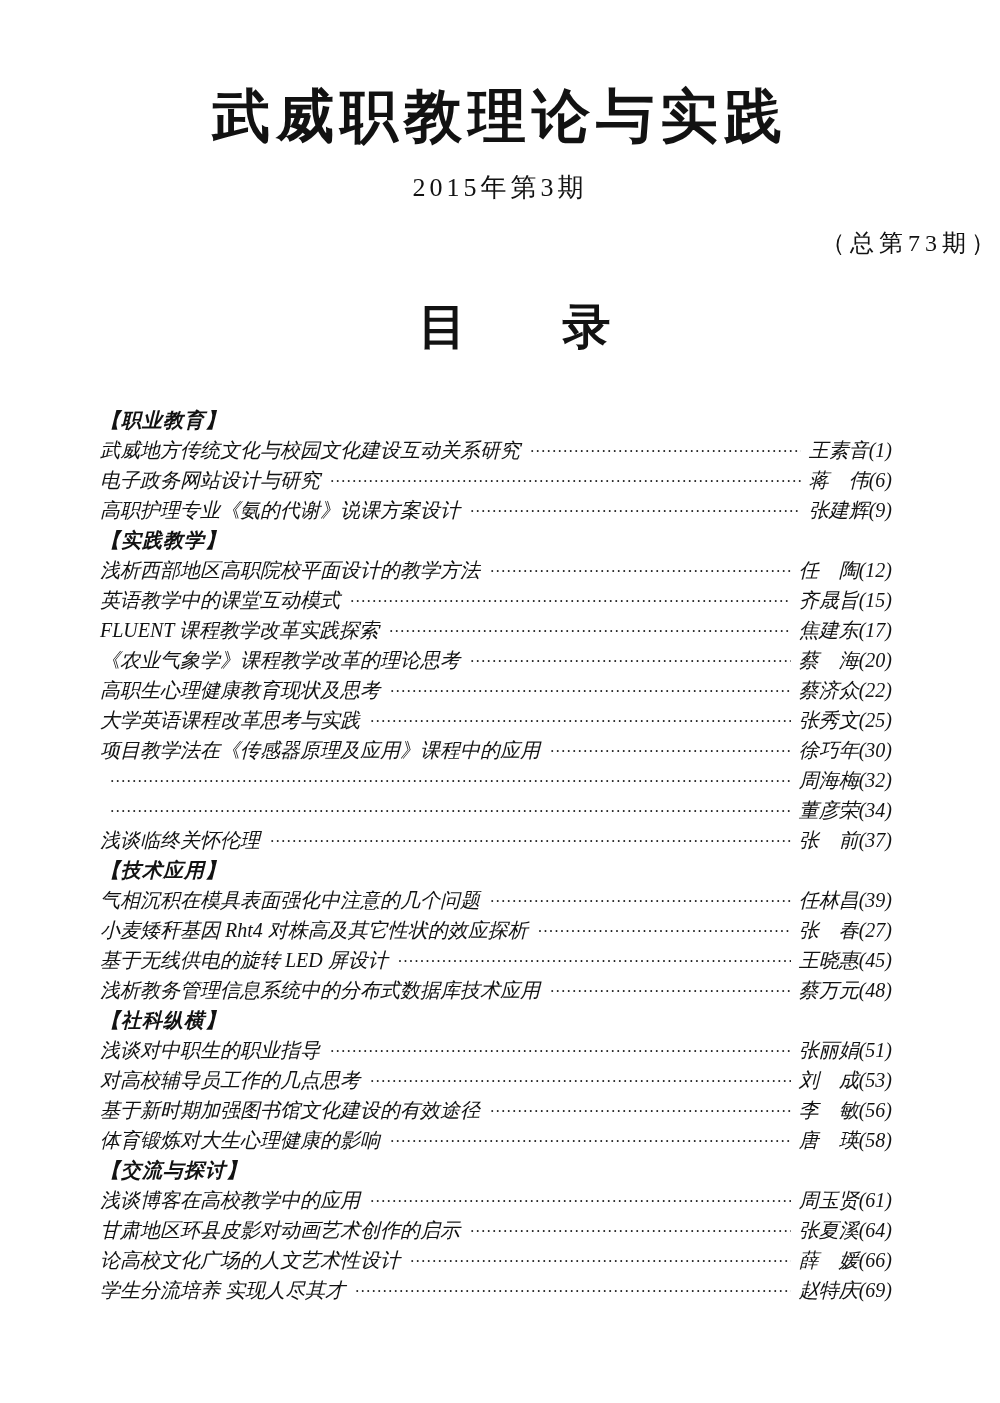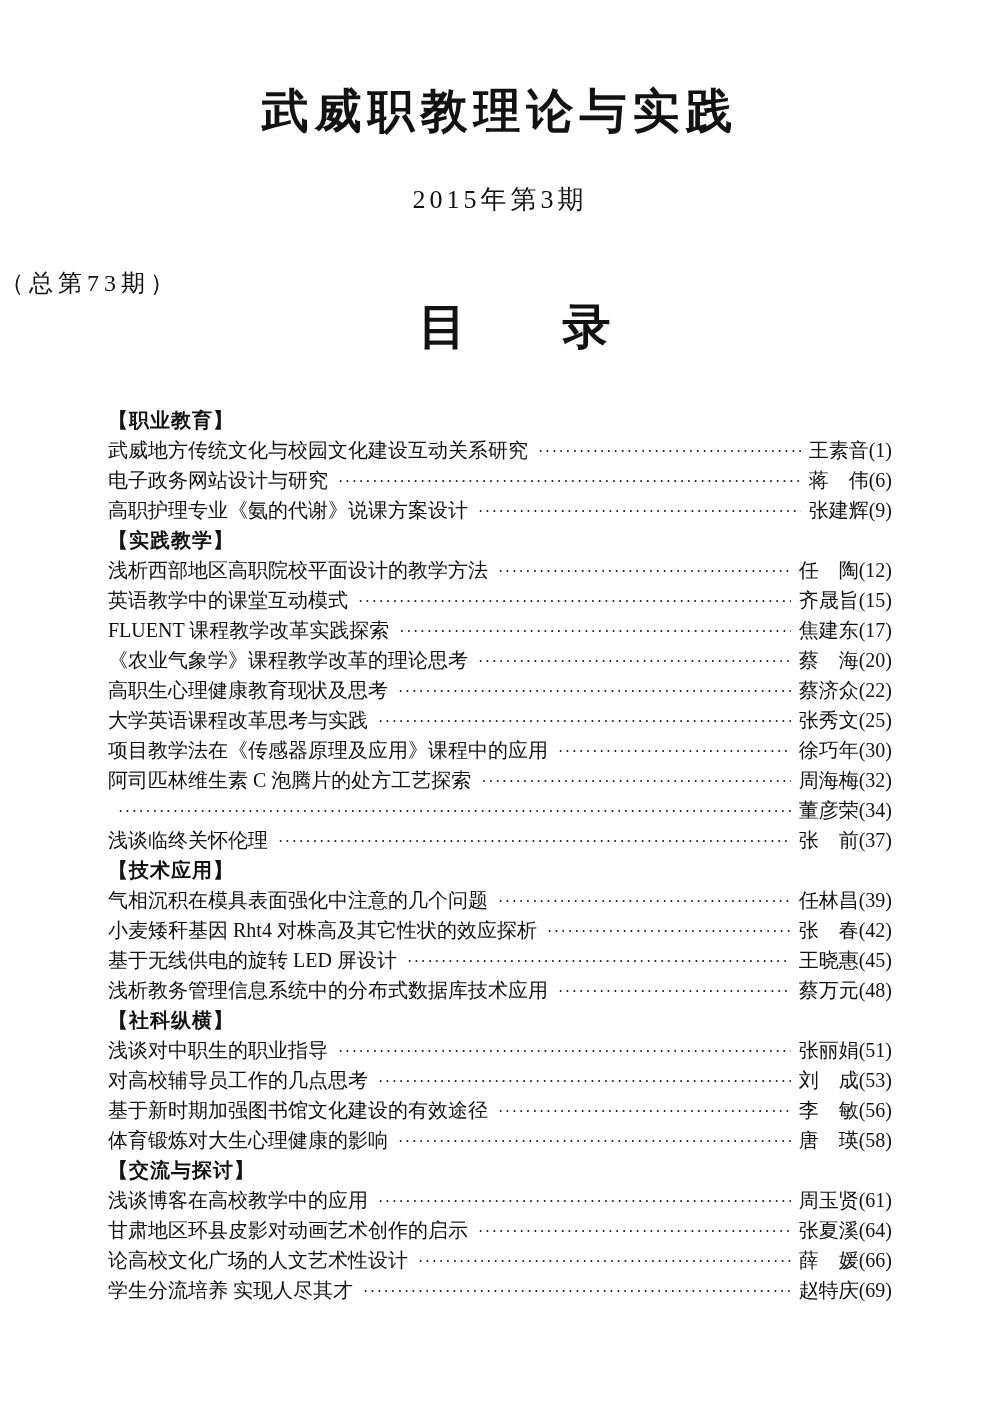--- a/index.html
+++ b/index.html
@@ -16,64 +16,64 @@
     color: #121212;
     font-family: "Liberation Serif", "DejaVu Serif", serif;
     overflow: hidden;
   }
   .journal-title {
     position: absolute;
     top: 84px;
     left: 0;
     right: 0;
     text-align: center;
-    font-size: 47px;
+    font-size: 58px;
     font-weight: 900;
     letter-spacing: 6px;
     line-height: 1.15;
     white-space: nowrap;
   }
   .issue-line {
     position: absolute;
-    top: 184px;
+    top: 172px;
     left: 0;
     right: 0;
     text-align: center;
     font-size: 26px;
     letter-spacing: 4px;
     line-height: 1.2;
   }
   .volume-line {
     position: absolute;
     top: 229px;
     left: 0;
     right: 0;
-    text-align: left;
+    text-align: right;
     font-size: 24px;
     letter-spacing: 5px;
     line-height: 1.2;
-    margin-top: 40px;
   }
   .toc-title {
     position: absolute;
     top: 301px;
     left: 0;
     right: 0;
     text-align: center;
     font-size: 48px;
     font-weight: 900;
     line-height: 1.1;
     white-space: pre;
     padding-left: 29px;
   }
   .toc-list {
     position: absolute;
     top: 405px;
-    left: 108px;
+    left: 100px;
     right: 108px;
+    font-style: italic;
   }
   .toc-section-header {
     height: 30px;
     line-height: 30px;
     font-size: 20px;
     font-weight: 700;
     font-family: "Liberation Sans", "DejaVu Sans", sans-serif;
     letter-spacing: 1px;
     white-space: nowrap;
   }
@@ -161,21 +161,20 @@
         <span class="article-title">大学英语课程改革思考与实践</span>
         <span class="dot-leader"></span>
         <span class="author-page">张秀文(25)</span>
       </div>
       <div class="toc-row">
         <span class="article-title">项目教学法在《传感器原理及应用》课程中的应用</span>
         <span class="dot-leader"></span>
         <span class="author-page">徐巧年(30)</span>
       </div>
       <div class="toc-row">
-        <span class="article-title">阿司匹林维生素 C 泡腾片的处方工艺探索</span>
         <span class="dot-leader"></span>
         <span class="author-page">周海梅(32)</span>
       </div>
       <div class="toc-row">
         <span class="dot-leader"></span>
         <span class="author-page">董彦荣(34)</span>
       </div>
       <div class="toc-row">
         <span class="article-title">浅谈临终关怀伦理</span>
         <span class="dot-leader"></span>
@@ -183,21 +182,21 @@
       </div>
       <div class="toc-section-header">【技术应用】</div>
       <div class="toc-row">
         <span class="article-title">气相沉积在模具表面强化中注意的几个问题</span>
         <span class="dot-leader"></span>
         <span class="author-page">任林昌(39)</span>
       </div>
       <div class="toc-row">
         <span class="article-title">小麦矮秆基因 Rht4 对株高及其它性状的效应探析</span>
         <span class="dot-leader"></span>
-        <span class="author-page">张　春(42)</span>
+        <span class="author-page">张　春(27)</span>
       </div>
       <div class="toc-row">
         <span class="article-title">基于无线供电的旋转 LED 屏设计</span>
         <span class="dot-leader"></span>
         <span class="author-page">王晓惠(45)</span>
       </div>
       <div class="toc-row">
         <span class="article-title">浅析教务管理信息系统中的分布式数据库技术应用</span>
         <span class="dot-leader"></span>
         <span class="author-page">蔡万元(48)</span>

